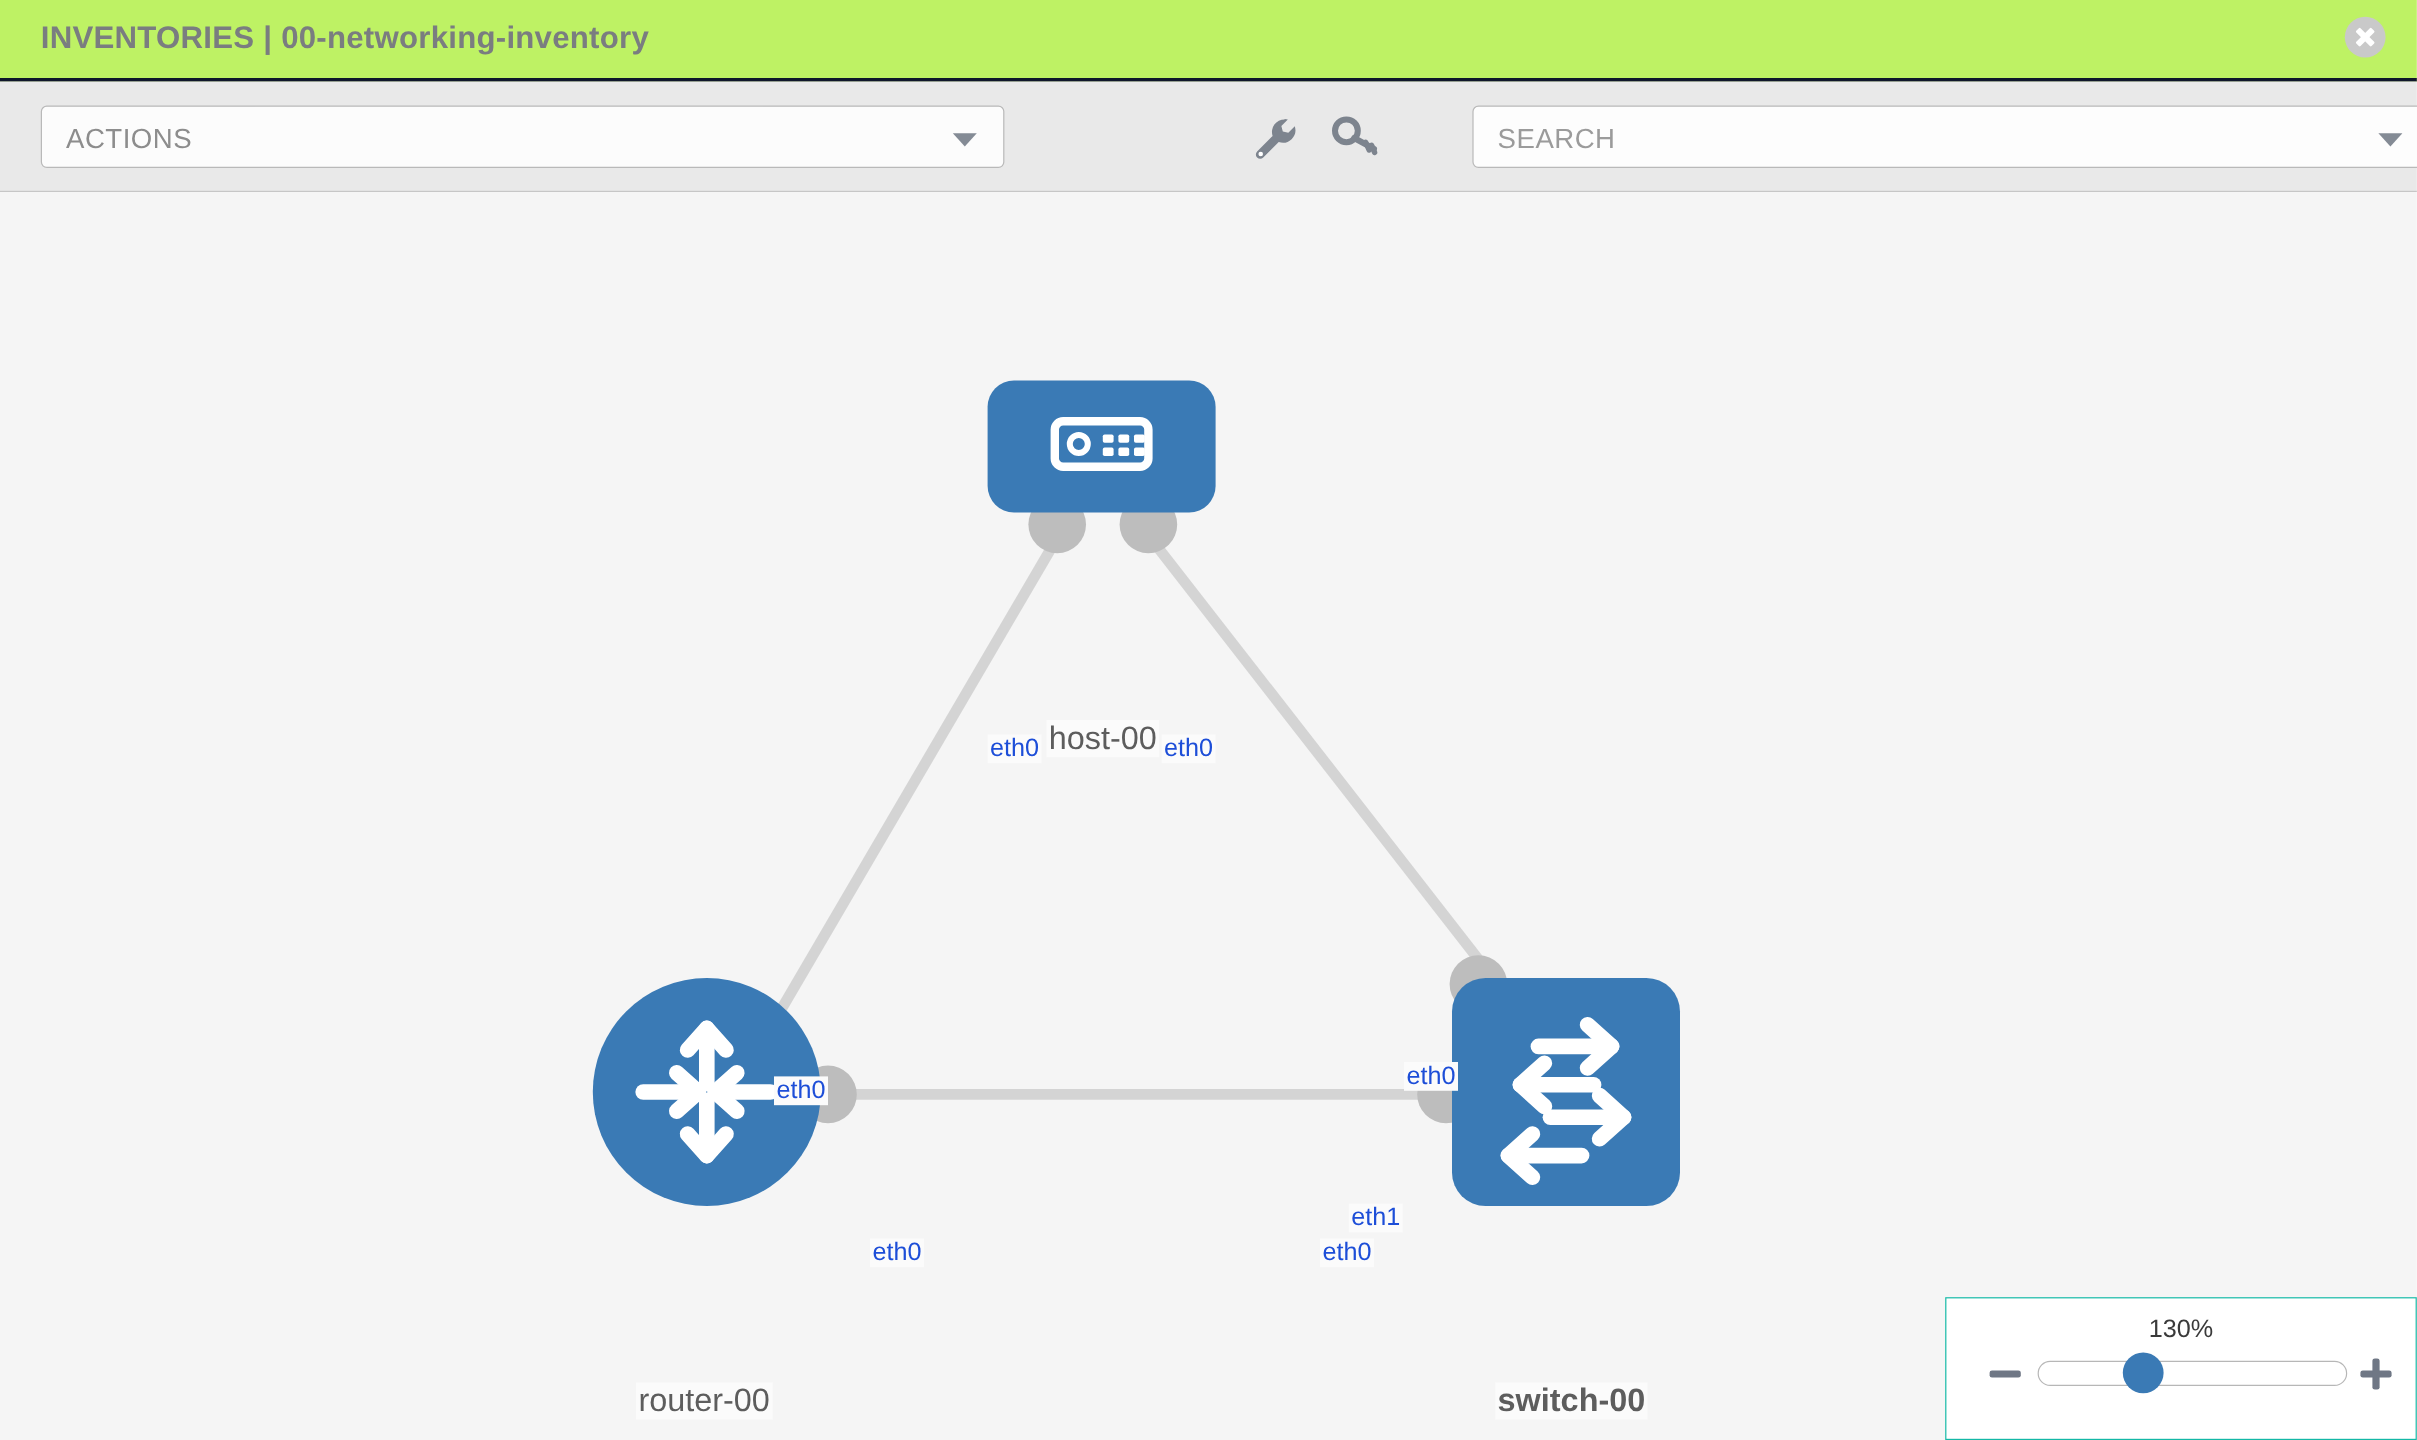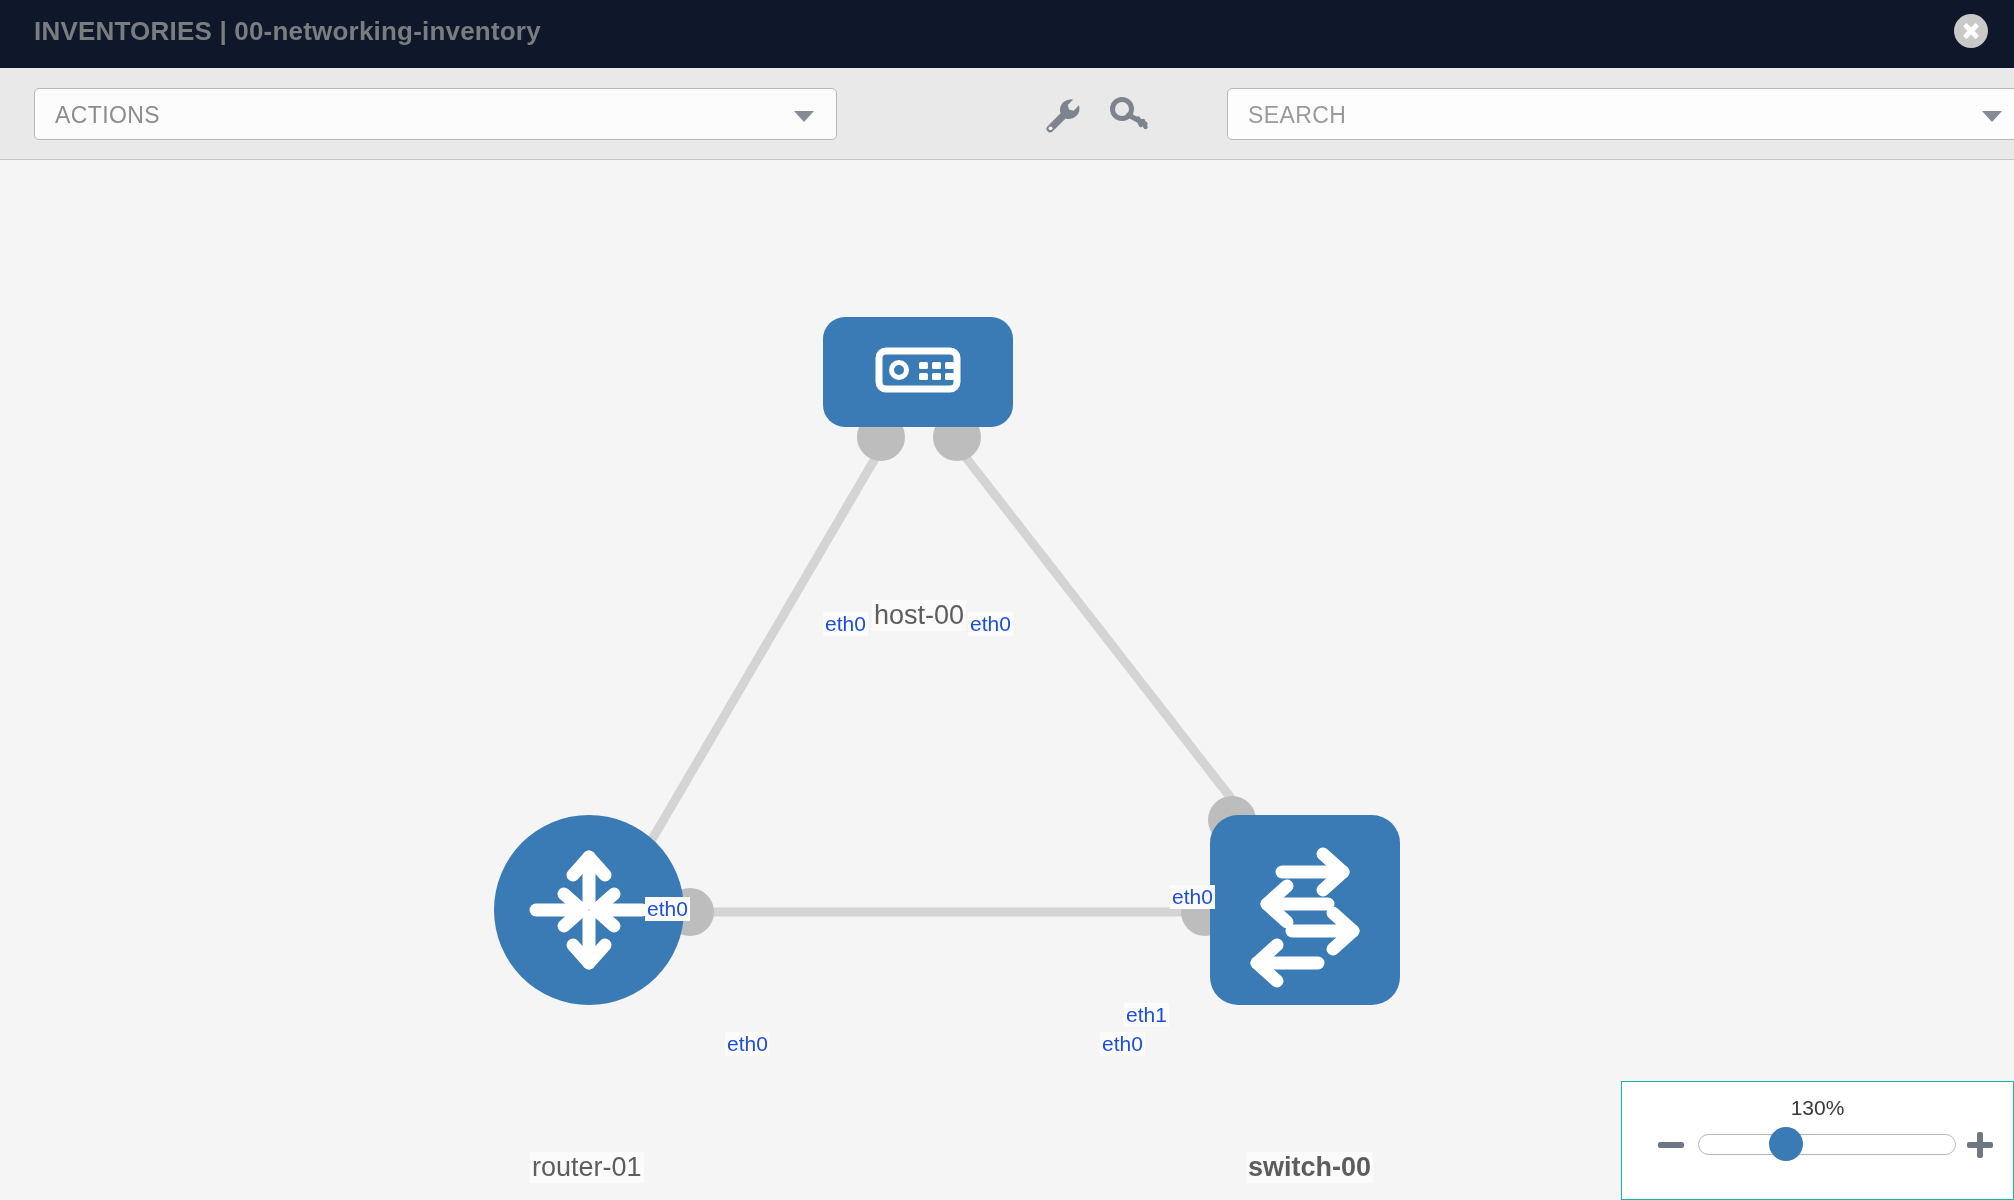--- a/index.html
+++ b/index.html
@@ -11,21 +11,21 @@
     background: #ffffff;
     font-family: "Liberation Sans", sans-serif;
   }
 
   
   .header {
     position: absolute;
     top: 0; left: 0;
     width: 2014px;
     height: 68px;
-    background: #0f172a;
+    background: #bef264;
     border-bottom: 3px solid #0f172a;
   }
   .page-title {
     position: absolute;
     left: 34px;
     top: 16px;
     font-size: 26px;
     font-weight: bold;
     color: #7a7d80;
     letter-spacing: 0.2px;
@@ -354,21 +354,21 @@
           <path d="M77 71 L57 89 L77 107"></path>
         <path d="M82 116 H143"></path>
           <path d="M123 98 L143 116 L123 134"></path>
         <path d="M108 148 H47"></path>
           <path d="M67 130 L47 148 L67 166"></path>
       </g>
     </svg>
   </div>
 
   <div class="node-name name-host">host-00</div>
-  <div class="node-name name-router">router-01</div>
+  <div class="node-name name-router">router-00</div>
   <div class="node-name name-switch">switch-00</div>
 
   <div class="if-label if-host-left">eth0</div>
   <div class="if-label if-host-right">eth0</div>
   <div class="if-label if-router-up">eth0</div>
   <div class="if-label if-switch-up">eth0</div>
   <div class="if-label if-router-rt">eth0</div>
   <div class="if-label if-switch-lf1">eth0</div>
   <div class="if-label if-switch-lf2">eth1</div>
 </div>

